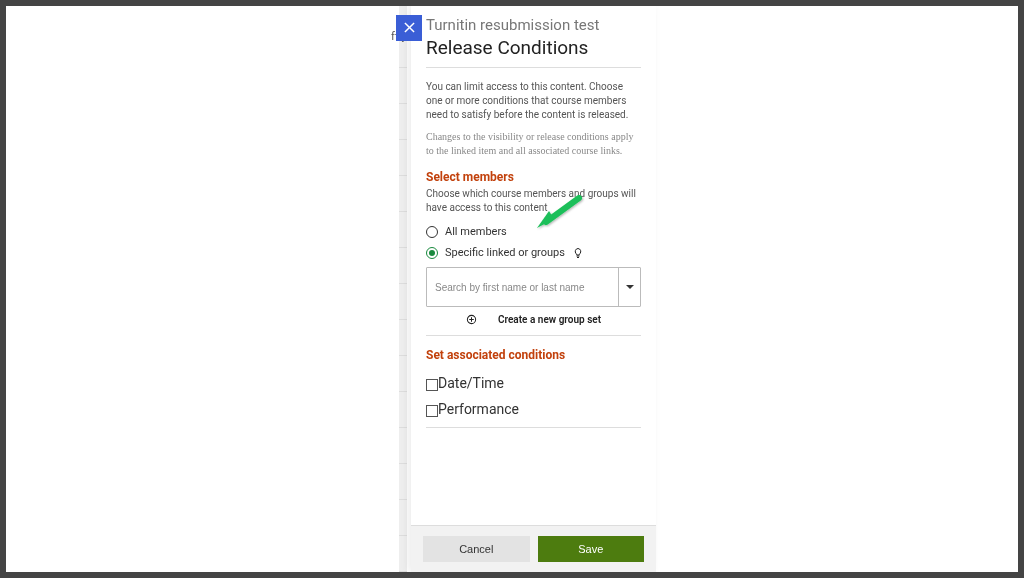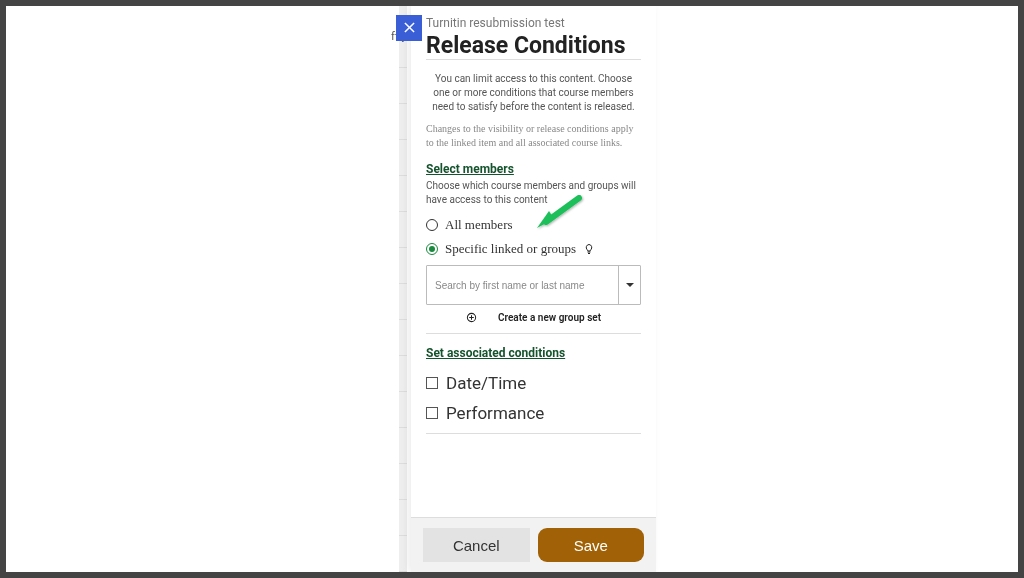--- a/index.html
+++ b/index.html
@@ -57,76 +57,73 @@
       font-size: 14px;
       cursor: pointer;
       z-index: 10;
     }
     .panel-inner {
       padding: 10px 15px 0 15px;
       flex: 1;
       overflow: hidden;
     }
     .breadcrumb {
-      font-size: 12px;
+      font-size: 15px;
       color: #777;
       margin-bottom: 2px;
     }
     .title {
-      font-size: 23px;
-      font-weight: 700;
+      font-size: 19px;
+      font-weight: 400;
       color: #222;
-      margin-bottom: 0;
+      margin-bottom: 8px;
     }
     .hr {
       border: none;
       border-top: 1px solid #ddd;
       margin-bottom: 12px;
     }
     .hr-small {
       border: none;
       border-top: 1px solid #ddd;
       margin: 10px 0 12px 0;
     }
     .desc {
       font-size: 10px;
       color: #555;
       line-height: 1.4;
       margin-bottom: 8px;
-      text-align: center;
     }
     .desc-sub {
       font-size: 10px;
       color: #888;
       line-height: 1.4;
       margin-bottom: 12px;
       font-family: Liberation Serif, serif;
     }
     .section-h {
       font-size: 12px;
       font-weight: 700;
-      color: #14532d;
+      color: #c2410c;
       margin-bottom: 3px;
-      text-decoration: underline;
     }
     .section-sub {
       font-size: 10px;
       color: #555;
       line-height: 1.4;
       margin-bottom: 10px;
     }
     .radio-row {
       display: flex;
       align-items: center;
       gap: 7px;
-      font-size: 13px;
+      font-size: 11px;
       color: #333;
       margin-bottom: 8px;
       cursor: pointer;
-      font-family: Liberation Serif, serif;
     }
     .radio {
       width: 12px;
       height: 12px;
       border-radius: 50%;
       border: 1.5px solid #333;
       flex-shrink: 0;
       position: relative;
     }
     .radio.selected {
@@ -201,54 +198,52 @@
       color: #222;
       margin-top: 7px;
       cursor: pointer;
     }
     .plus-circle {
       width: 11px;
       height: 11px;
     }
     .check-row {
       display: flex;
-      align-items: center;
-      gap: 8px;
-      font-size: 17px;
+      align-items: flex-end;
+      font-size: 14px;
       color: #333;
       margin-bottom: 10px;
     }
     .checkbox {
       width: 12px;
       height: 12px;
       border: 1.5px solid #555;
       flex-shrink: 0;
     }
     .footer {
       background: #f2f2f2;
       padding: 10px 12px;
       display: flex;
       gap: 8px;
       border-top: 1px solid #ddd;
     }
     .btn {
       flex: 1;
-      height: 34px;
+      height: 26px;
       border: none;
-      font-size: 15px;
+      font-size: 11px;
       cursor: pointer;
     }
     .btn-cancel {
       background: #e3e3e3;
       color: #333;
     }
     .btn-save {
-      background: #a16207;
+      background: #4d7c0f;
       color: #fff;
-      border-radius: 9px;
     }
     .arrow-annotation {
       position: absolute;
       left: 529px;
       top: 189px;
       pointer-events: none;
       z-index: 20;
     }
   </style>
 </head>

